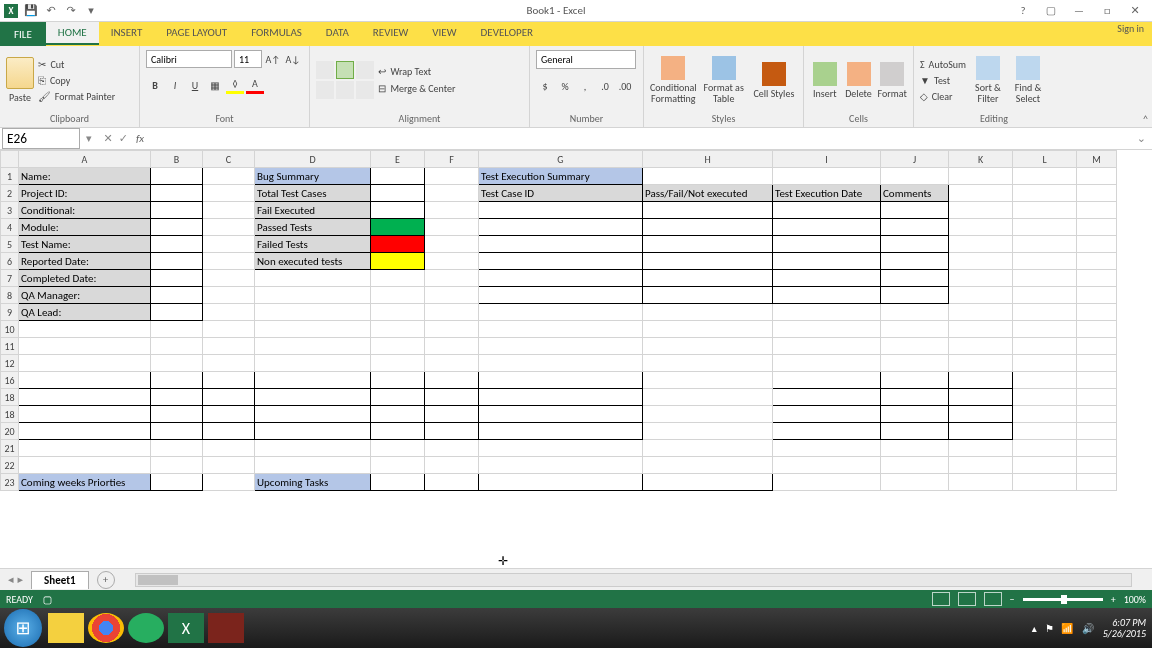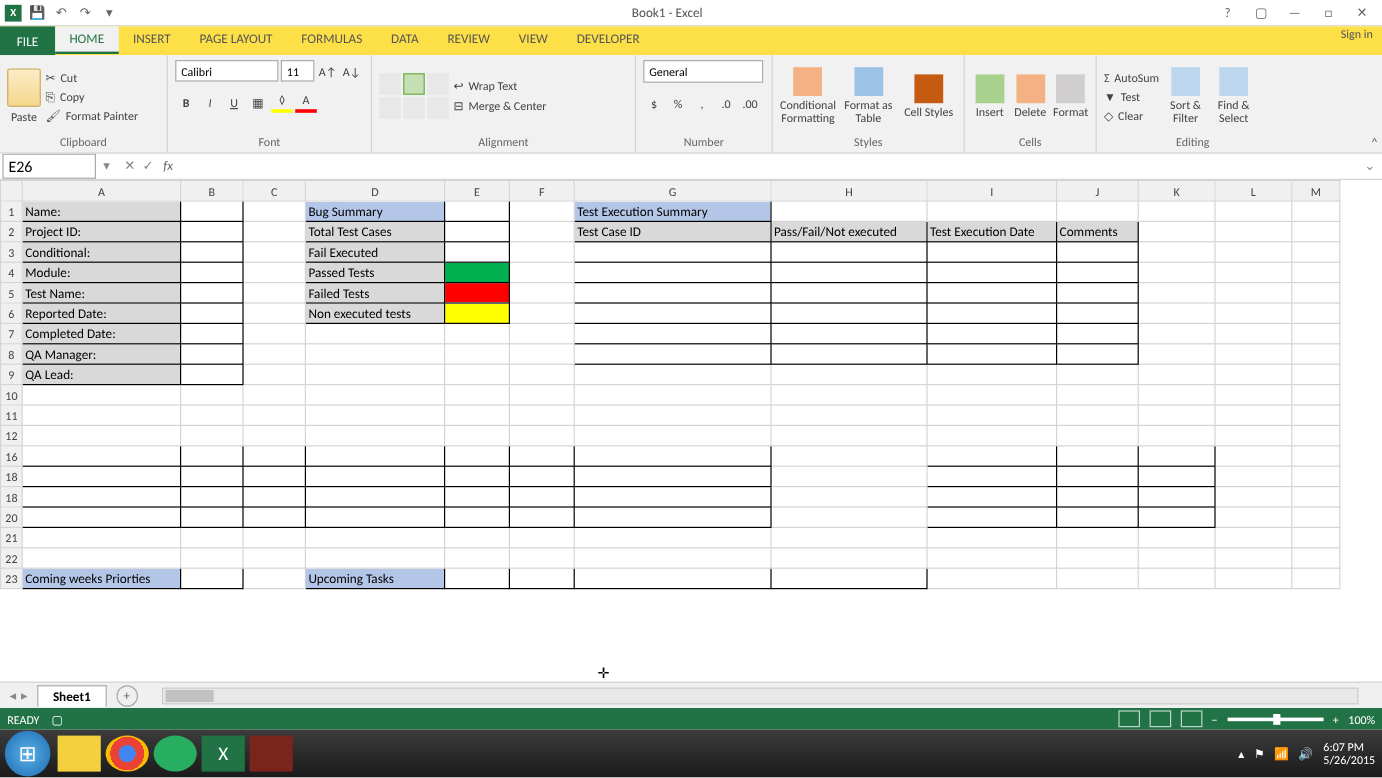--- a/index.html
+++ b/index.html
@@ -79,21 +79,21 @@
 .sb-right { margin-left: auto; display: flex; align-items: center; gap: 8px; }
 .view-btn { width: 18px; height: 14px; border: 1px solid #fff; opacity: 0.7; cursor: pointer; }
 .zoom-slider { width: 80px; height: 3px; background: #fff; position: relative; }
 .zoom-thumb { position: absolute; left: 38px; top: -3px; width: 6px; height: 9px; background: #fff; }
 
 
 .taskbar { position: absolute; bottom: 0; left: 0; right: 0; height: 40px; background: linear-gradient(#3c3c3c, #1a1a1a); display: flex; align-items: center; }
 .start-orb { width: 38px; height: 38px; border-radius: 50%; background: radial-gradient(circle, #5bb0e8, #1a6bb0); margin: 0 4px; cursor: pointer; display:flex; align-items:center; justify-content:center; }
 .task-icn { width: 36px; height: 30px; margin: 0 2px; cursor: pointer; display: flex; align-items: center; justify-content: center; }
 .tray { margin-left: auto; display: flex; align-items: center; gap: 8px; color: #fff; font-size: 10px; padding-right: 6px; }
-.clock { text-align: left; line-height: 1.1; }
+.clock { text-align: right; line-height: 1.1; font-style: italic; }
 
 .cursor { position: absolute; left: 498px; top: 404px; font-size: 12px; pointer-events: none; }
 </style>
 </head>
 <body>
 
 <div class="titlebar">
   <div class="tb-left">
     <div class="excel-icon">X</div>
     <div class="qat-icon">💾</div>

